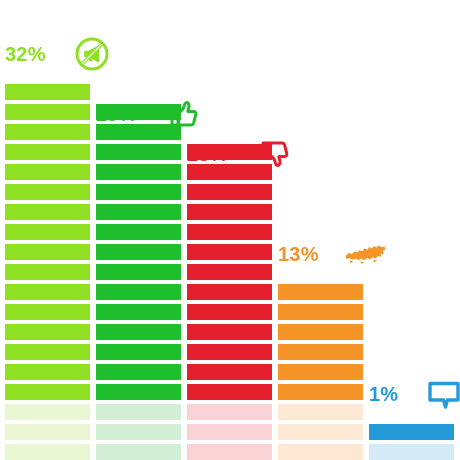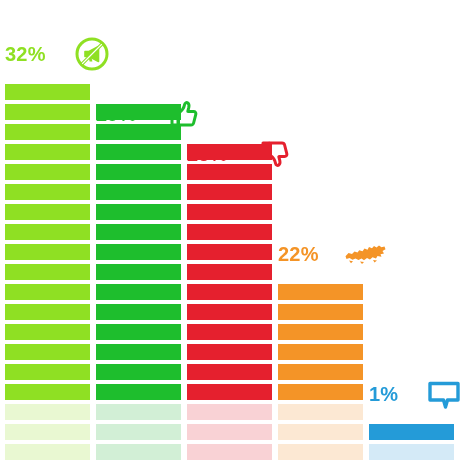--- a/index.html
+++ b/index.html
@@ -172,21 +172,21 @@
         <div class="seg" style="background: rgb(229, 32, 46);"></div>
         <div class="seg" style="background: rgb(229, 32, 46);"></div>
         <div class="seg" style="background: rgb(229, 32, 46);"></div>
         <div class="seg" style="background: rgb(229, 32, 46);"></div>
         <div class="seg" style="background: rgb(229, 32, 46);"></div>
       </div>
   </div>
 
   <div class="column" style="left:278px;">
     <div class="col-head" style="bottom:184px;">
-      <span class="pct" style="color:#F49427;">22%</span>
+      <span class="pct" style="color:#F49427;">13%</span>
       <span class="icon-wrap">
         <svg width="44" height="28" viewBox="0 0 44 28" aria-hidden="true">
           <path fill="#F49427" d="M2.5 16.2 L5.5 13.0 L9.0 14.0 L11.5 11.6 L14.5 12.6 L16.2 10.2
             L19.5 11.2 L21.5 8.6 L24.5 9.8 L26.0 7.0 L29.0 8.2 L31.0 6.0 L33.5 7.6 L36.0 5.6
             L38.5 7.2 L41.5 6.4 L42.5 9.2 L39.5 11.0 L41.0 13.4 L37.5 14.2 L38.5 16.8
             L34.5 16.0 L33.0 18.6 L29.5 17.2 L27.0 19.6 L24.0 18.0 L21.0 20.2 L18.5 18.4
             L15.5 20.0 L12.5 18.4 L9.5 19.8 L6.5 18.0 L3.5 19.0 Z"></path>
           <path fill="#F49427" d="M6.0 20.4 L10.0 21.2 L8.0 23.2 Z"></path>
           <path fill="#F49427" d="M17.0 21.6 L21.0 22.0 L19.0 24.0 Z"></path>
           <path fill="#F49427" d="M30.0 20.0 L34.0 20.4 L31.5 22.4 Z"></path>

